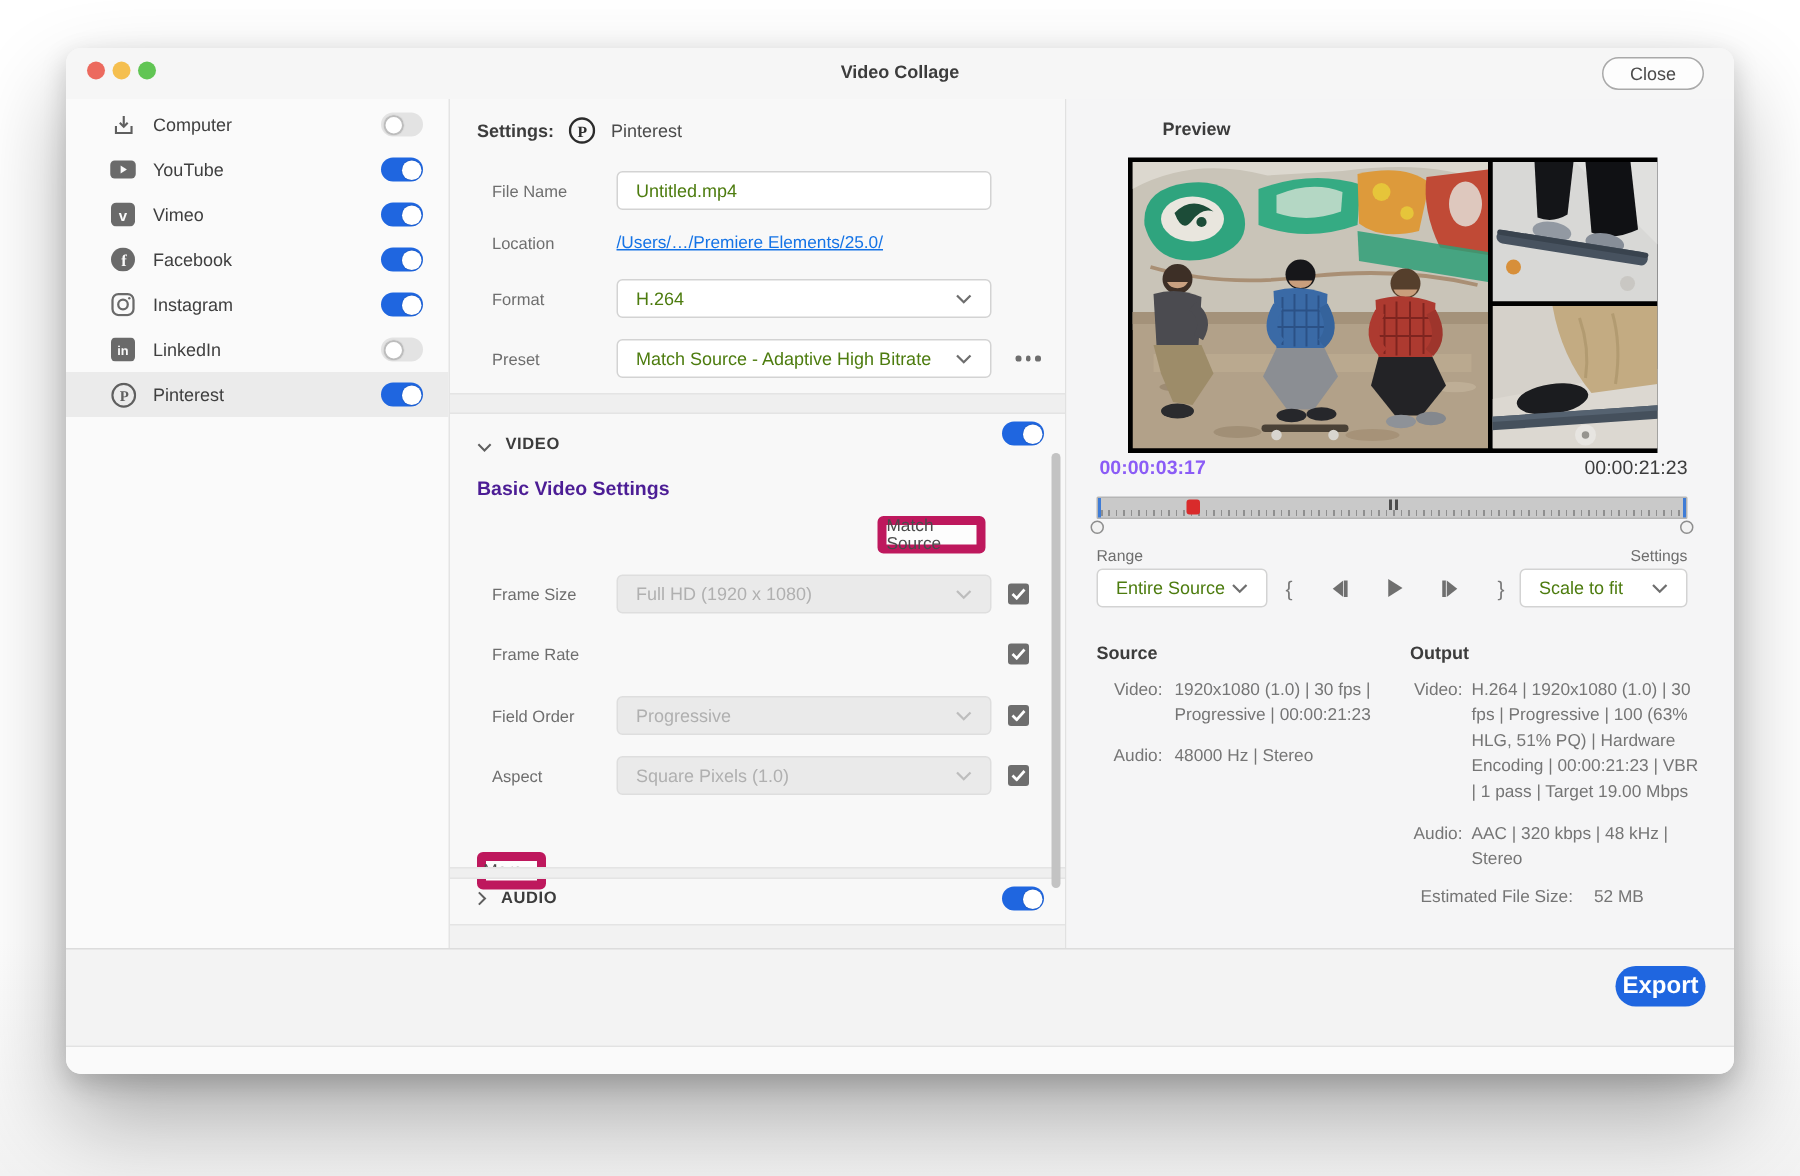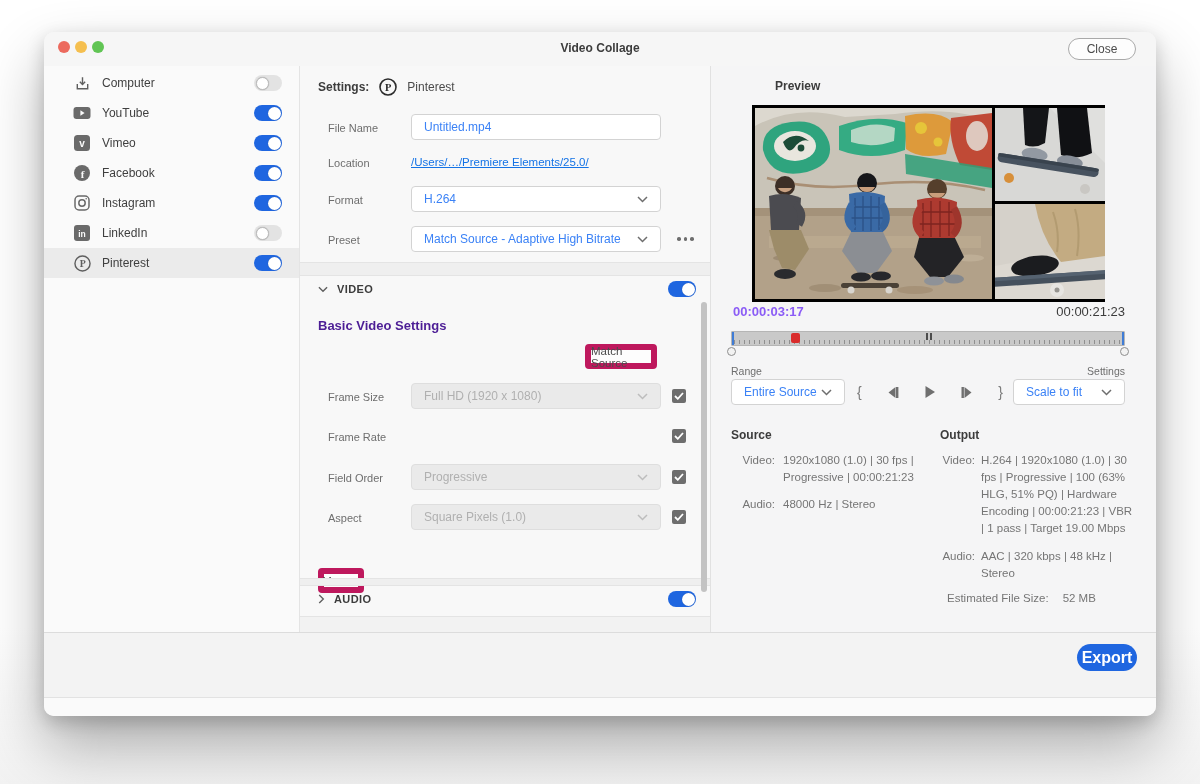--- a/index.html
+++ b/index.html
@@ -41,21 +41,21 @@
   .toggle.off { background:#e3e3e3; }
   .toggle .knob { position:absolute; top:1.5px; width:13px; height:13px; background:#fff; border-radius:50%;
     box-shadow:0 0 1px rgba(0,0,0,.3); }
   .toggle.on .knob { right:1.5px; }
   .toggle.off .knob { left:1.5px; border:1px solid #bdbdbd; background:#fff; }
 
   
   .abs { position:absolute; }
   .lab { font-size:11px; color:#6e6e6e; }
   .field, .select { width:250px; height:26px; background:#fff; border:1px solid #d3d3d3; border-radius:4px;
-    font-size:12px; color:#3b82f6; display:flex; align-items:center; padding:0 12px; }
+    font-size:12px; color:#4d7c0f; display:flex; align-items:center; padding:0 12px; }
   input.field { outline:none; }
   .select { justify-content:space-between; cursor:default; }
   .select.disabled { background:#eaeaea; border-color:#dedede; color:#b0b0b0; }
   .chev { width:11px; height:7px; flex:0 0 auto; }
   .link { font-size:11.5px; color:#1473e6; text-decoration:underline; cursor:pointer; }
   .band { position:absolute; left:0; right:0; background:#efefef; border-top:1px solid #e4e4e4; border-bottom:1px solid #e4e4e4; }
   .sect-label { font-size:11px; font-weight:700; color:#3c3c3c; letter-spacing:.4px; }
   .checkbox { position:absolute; width:14px; height:14px; background:#6e6e6e; border-radius:2px;
     display:flex; align-items:center; justify-content:center; }
   .btn { background:#fdfdfd; border:6px solid #be185d; border-radius:4px; font-size:11.5px; color:#4b4b4b;
@@ -237,21 +237,21 @@
           </svg>
       </div>
       <div class="dots abs" style="left:377px; top:171px;">
           <i></i>
           <i></i>
           <i></i>
         </div>
 
       <div class="band" style="top:196px; height:14px;"></div>
 
-      <div class="abs" style="left:18px; top:210px; height:26px; display:flex; align-items:center; gap:9px;">
+      <div class="abs" style="left:18px; top:210px; height:26px; display:flex; align-items:flex-end; gap:9px;">
         <svg width="10" height="7" viewBox="0 0 11 7">
             <path d="M1 1 L5.5 5.5 L10 1" stroke="#5f5f5f" stroke-width="1.5" fill="none"></path>
           </svg>
         <span class="sect-label">VIDEO</span>
       </div>
       <span class="toggle on abs" style="left:368px; top:215px;">
           <span class="knob"></span>
         </span>
 
       <span class="abs" style="left:18px; top:252px; font-size:13px; font-weight:700; color:#4c1d95;">Basic Video Settings</span>

